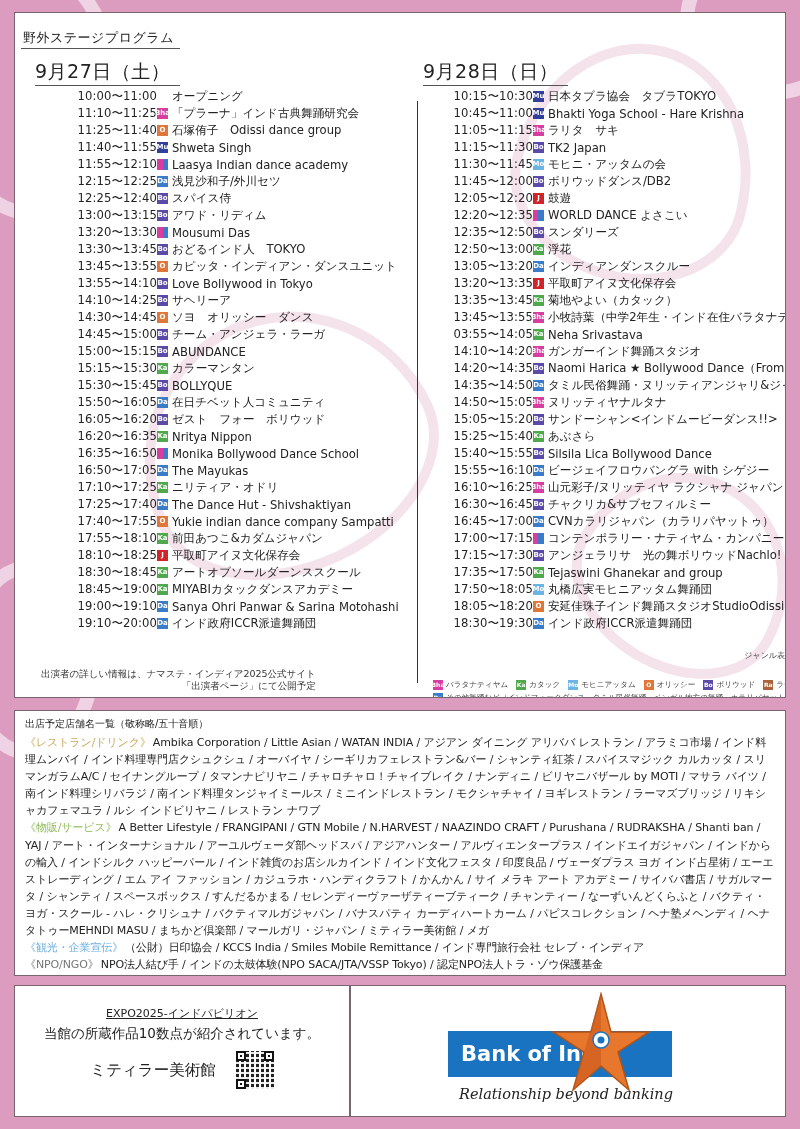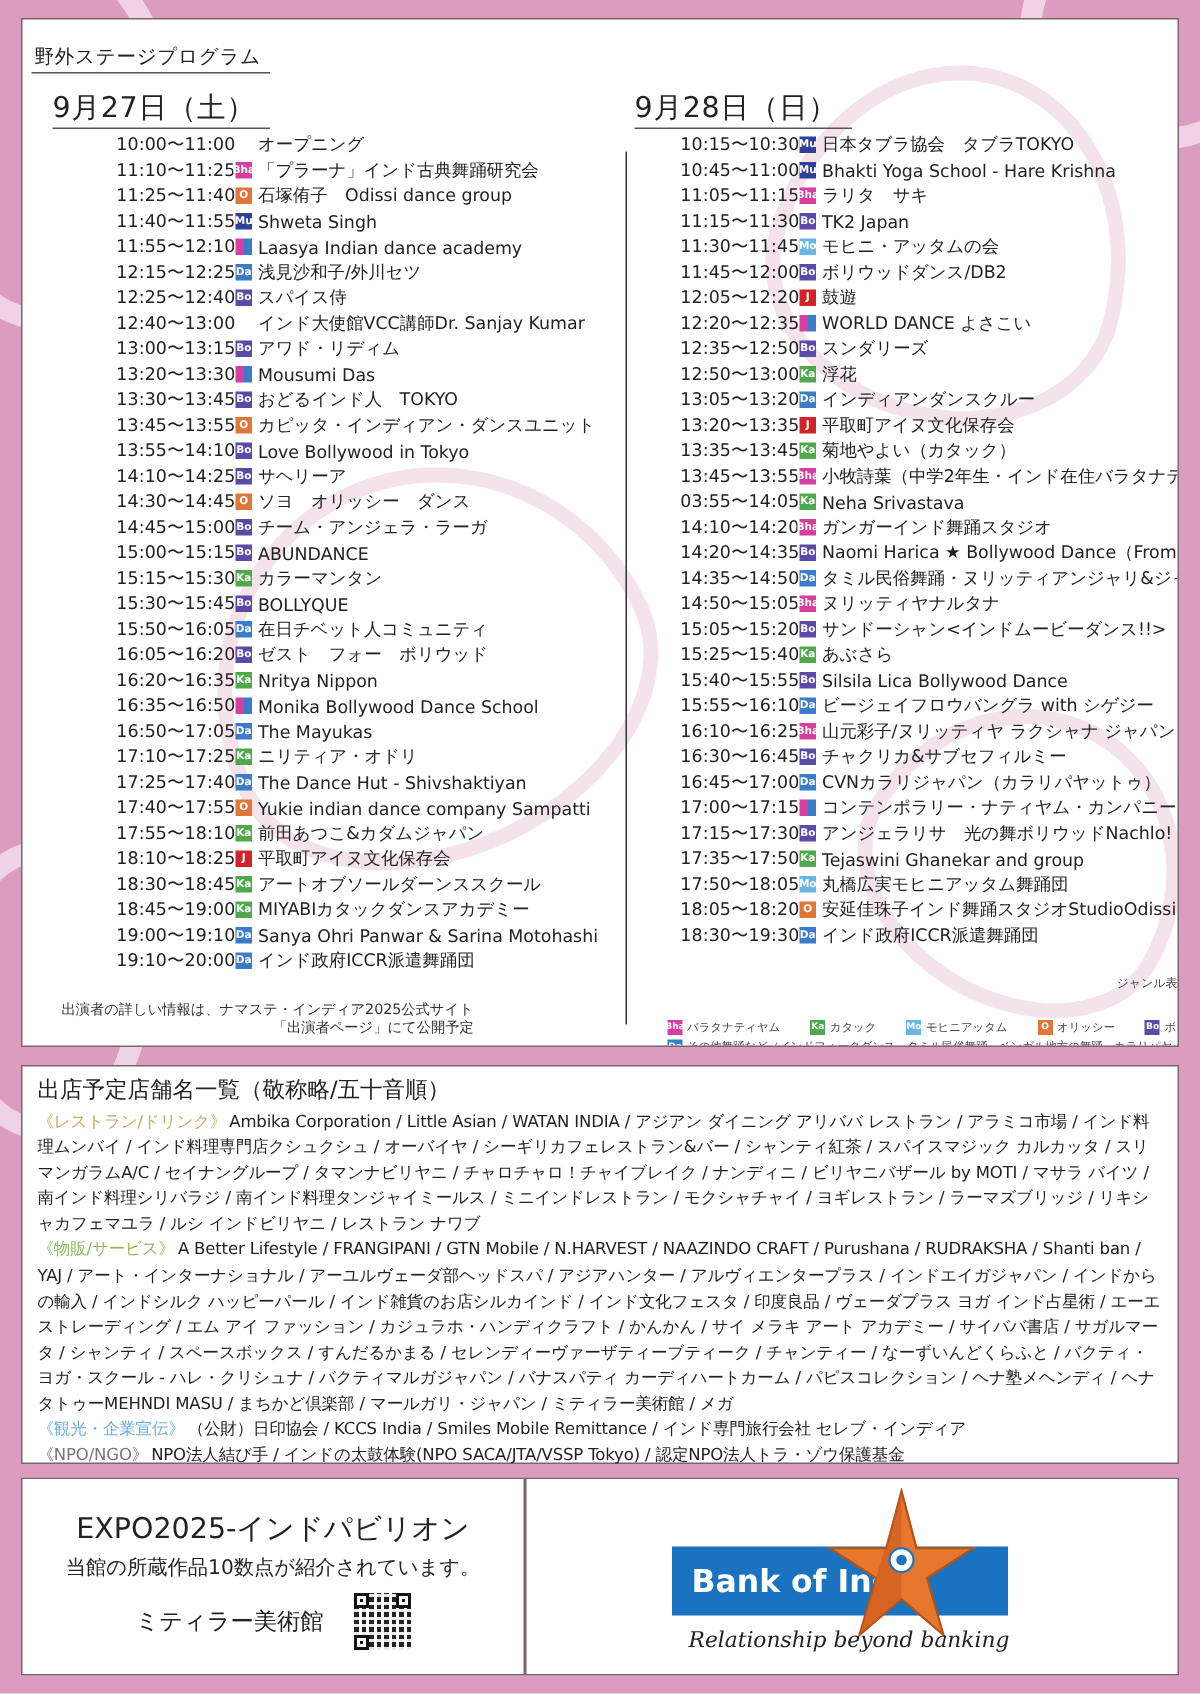--- a/index.html
+++ b/index.html
@@ -40,36 +40,36 @@
   .row .time { width: 116px; flex: none; letter-spacing: 0.1px; }
   .row .badge { width: 11px; height: 11px; flex: none; margin: 0 4px 0 0; font-size: 7px; color:#fff;
     display:flex; align-items:center; justify-content:center; line-height:1; font-weight:bold; }
   .row .badge.none { background: transparent; }
   .row .name { overflow: hidden; }
   .row.cont .time { visibility: hidden; }
   .note1 { position: absolute; left: 26px; top: 655px; font-size: 9.5px; line-height: 12px; color:#333; }
   .legend { position: absolute; left: 418px; top: 637px; width: 360px; font-size: 7.6px; color:#444; }
   .legend .lg-title { font-size: 8px; margin-bottom: 17px; }
   .legend .lg-row { display:flex; flex-wrap:nowrap; align-items:center; height: 13px; white-space:nowrap; }
-  .legend .lg-item { display:flex; align-items:center; margin-right: 8px; margin-left: 12px; }
+  .legend .lg-item { display:flex; align-items:center; margin-right: 8px; }
   .legend .lg-badge { width: 10px; height: 10px; margin-right: 3px; font-size: 6px; color:#fff;
     display:flex; align-items:center; justify-content:center; font-weight:bold; }
 
   #shops { left: 14px; top: 710px; width: 772px; height: 266px; padding: 6px 10px; }
-  .shops-title { font-size: 15px; margin-bottom: 3px; }
+  .shops-title { font-size: 10px; margin-bottom: 3px; }
   .shops-para { font-size: 11px; line-height: 17.1px; letter-spacing: -0.1px; }
   .cat { margin-right: 2px; }
   .cat-rest { color: #c9a85c; text-align: right; }
   .cat-goods { color: #8fba5a; }
   .cat-tour { color: #6aaee0; }
   .cat-npo { color: #777; }
 
   #museum { left: 14px; top: 985px; width: 336px; height: 132px; text-align:center; }
   #bank { left: 350px; top: 985px; width: 436px; height: 132px; }
-  .mus-line1 { margin-top: 20px; font-size: 19px; }
+  .mus-line1 { margin-top: 20px; font-size: 11px; text-decoration: underline; }
   .mus-line2 { margin-top: 4px; font-size: 13.5px; }
   .mus-line3 { margin-top: 8px; font-size: 15.5px; display:flex; justify-content:center; align-items:center; gap: 20px; }
   .qr { width: 38px; height: 38px; background:
       repeating-linear-gradient(90deg, #222 0 3px, #fff 3px 5px),
       #222; position: relative; }
   .qr::before { content:""; position:absolute; inset:0;
     background: repeating-linear-gradient(0deg, rgba(255,255,255,0.9) 0 2px, transparent 2px 5px); }
   .qr .f { position:absolute; width:10px; height:10px; border:2px solid #111; background:#fff; z-index:2; }
   .qr .f::after { content:""; position:absolute; left:2px; top:2px; width:2px; height:2px; background:#111; }
   .bank-logo { position:absolute; left: 97px; top: 45px; width: 224px; height: 46px; background:#1a73c0;
@@ -126,25 +126,20 @@
         <span class="time">12:15〜12:25</span>
         <span class="badge" style="background: rgb(58, 124, 200);">Da</span>
         <span class="name">浅見沙和子/外川セツ</span>
       </li>
       <li class="row">
         <span class="time">12:25〜12:40</span>
         <span class="badge" style="background: rgb(91, 74, 168);">Bo</span>
         <span class="name">スパイス侍</span>
       </li>
       <li class="row">
-        <span class="time">12:40〜13:00</span>
-        <span class="badge none"></span>
-        <span class="name">インド大使館VCC講師Dr. Sanjay Kumar</span>
-      </li>
-      <li class="row">
         <span class="time">13:00〜13:15</span>
         <span class="badge" style="background: rgb(91, 74, 168);">Bo</span>
         <span class="name">アワド・リディム</span>
       </li>
       <li class="row">
         <span class="time">13:20〜13:30</span>
         <span class="badge" style="background: linear-gradient(90deg, rgb(214, 62, 160) 50%, rgb(58, 124, 200) 50%);"></span>
         <span class="name">Mousumi Das</span>
       </li>
       <li class="row">

